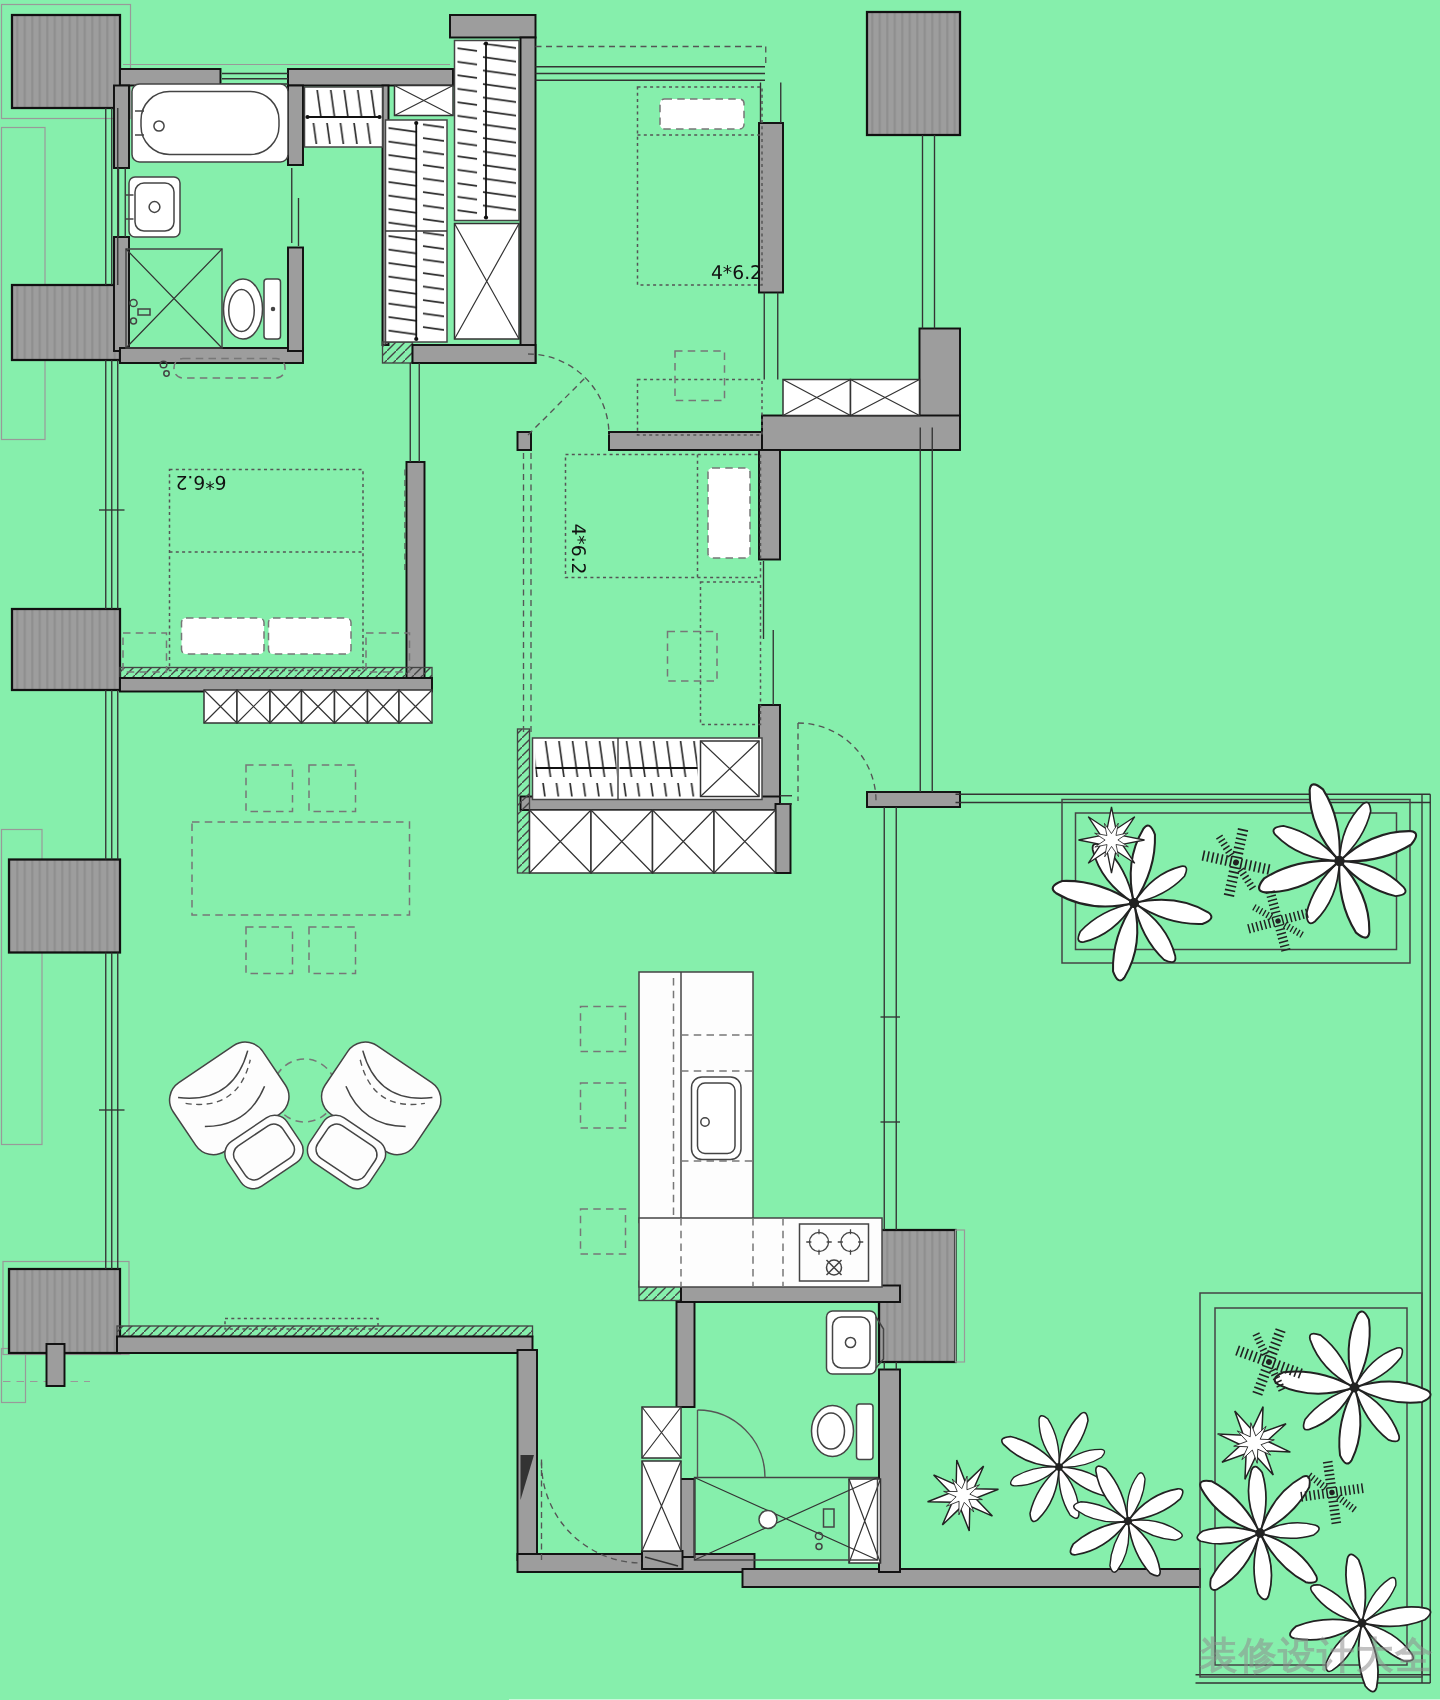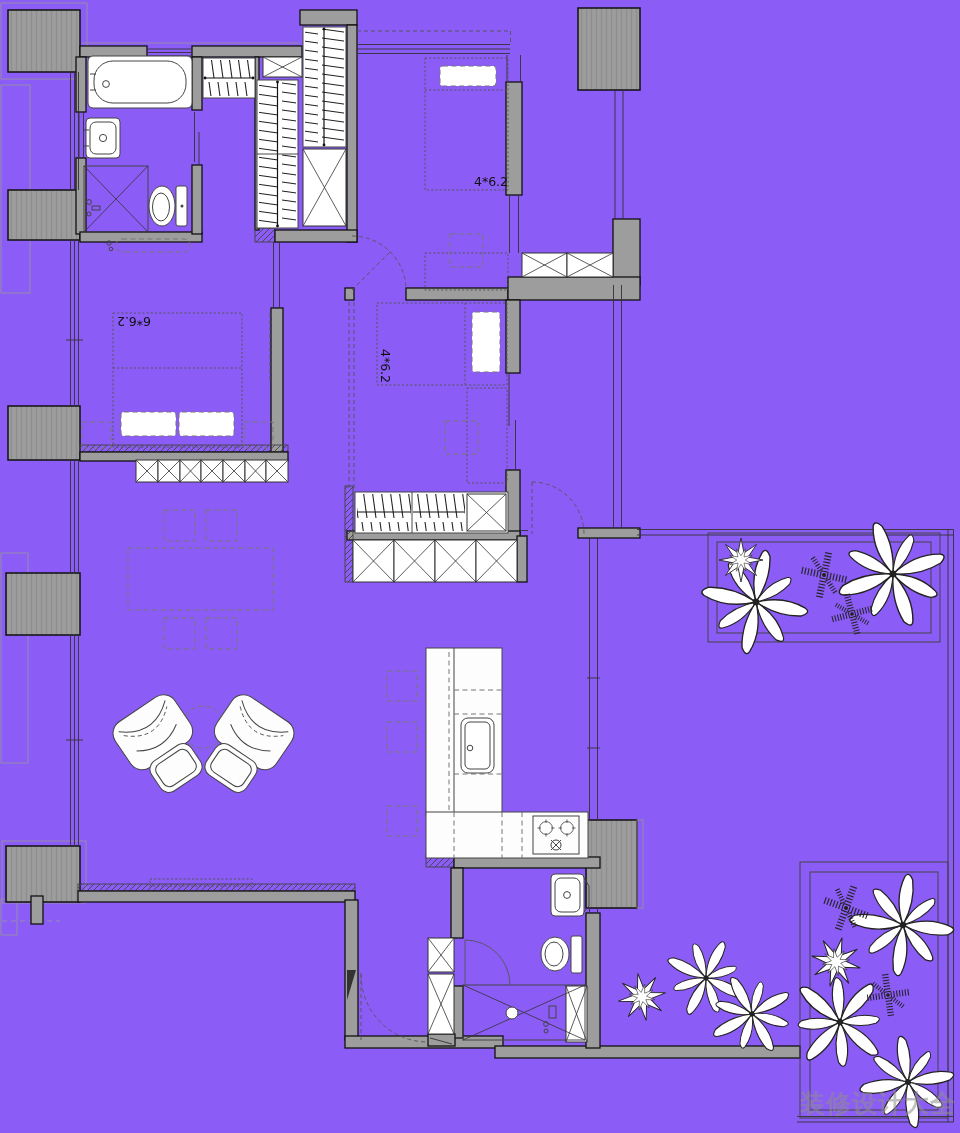--- a/index.html
+++ b/index.html
@@ -1,16 +1,16 @@
 <!DOCTYPE html>
 <html><head>
 <meta charset="utf-8">
 <style>
   html,body{margin:0;padding:0;background:#fff;}
-  .stage{width:960px;height:1133px;position:relative;background:#8b5cf6;font-family:"DejaVu Sans",sans-serif;}
+  .stage{width:960px;height:1133px;position:relative;background:#86efac;font-family:"DejaVu Sans",sans-serif;}
   svg{display:block;}
   .wall{fill:#9d9d9d;stroke:#111;stroke-width:1.3;}
   .wallT{fill:url(#colTex);stroke:#111;stroke-width:1.5;}
   .hatch{fill:url(#hatchP);stroke:#444;stroke-width:0.9;}
   .thin{stroke:#333;stroke-width:0.9;fill:none;}
   .thin2{stroke:#999;stroke-width:0.8;fill:none;}
   .fix{fill:#fff;stroke:#444;stroke-width:1;}
   .fixn{fill:none;stroke:#444;stroke-width:1;}
   .fixw{fill:#fdfdfd;stroke:#444;stroke-width:1;}
   .dot{fill:none;stroke:#555;stroke-width:1;stroke-dasharray:2 2.2;}

